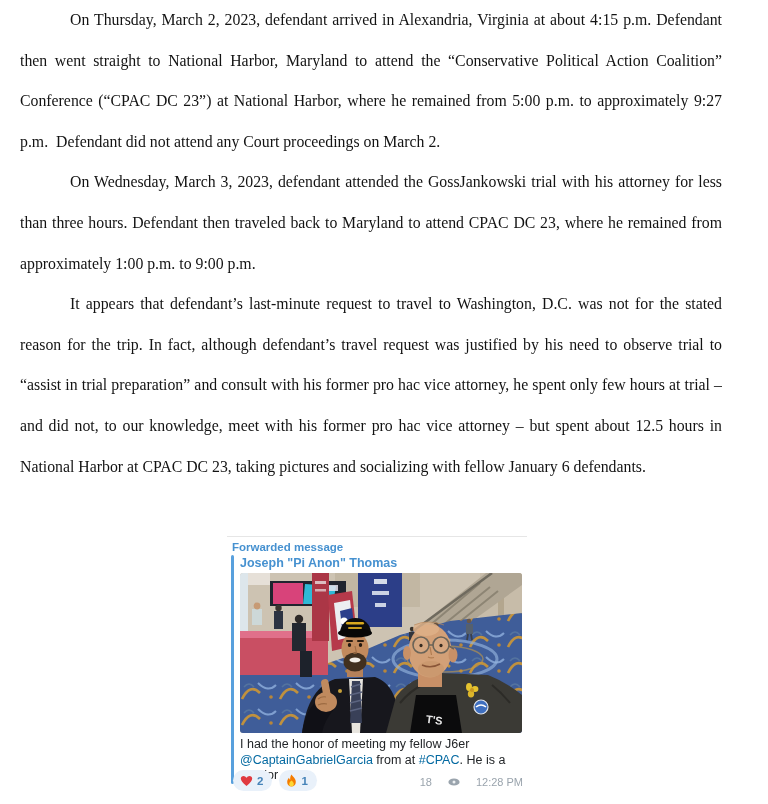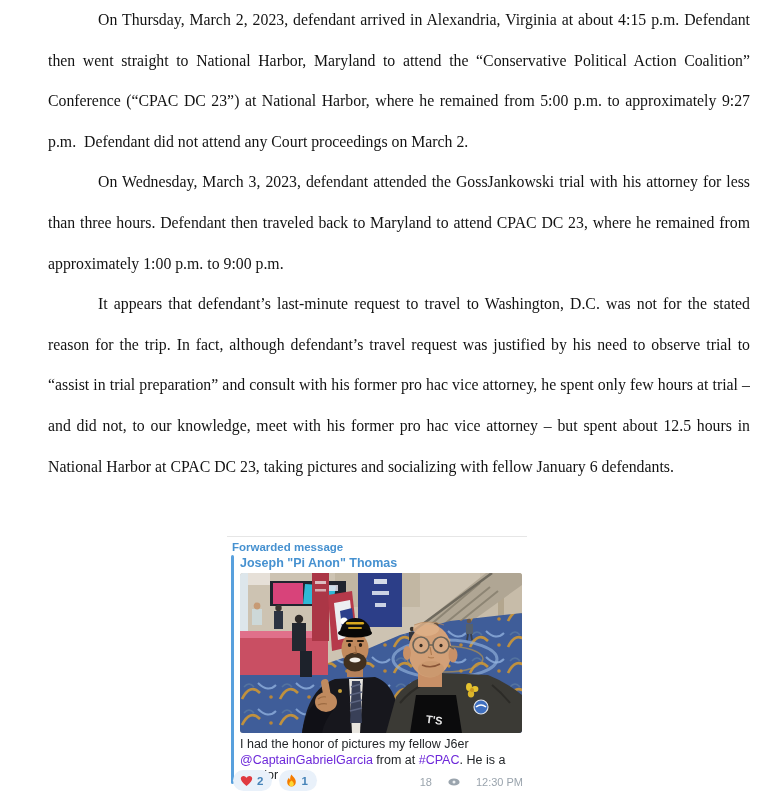--- a/index.html
+++ b/index.html
@@ -4,21 +4,21 @@
 <style>
   * { margin: 0; padding: 0; box-sizing: border-box; }
   html,body { background:#ffffff; }
   body {
     width: 768px; height: 804px;
     position: relative; overflow: hidden;
     font-family: "Liberation Serif", serif;
   }
   
   .doc-text {
-    position: absolute; left: 48px; top: 0; width: 702px;
+    position: absolute; left: 20px; top: 0; width: 702px;
     font-size: 15.8px; line-height: 40.6px;
     text-align: justify; color: #131313;
   }
   .doc-text p { text-indent: 50px; margin: 0; }
 
   
   .tg {
     position: absolute; left: 227px; top: 536px;
     width: 300px; height: 316px;
     background: #ffffff;
@@ -27,21 +27,21 @@
   }
   .tg-forwarded {
     margin: 4px 0 2px 5px;
     color: #4691d0; font-size: 11.5px; font-weight: 600;
   }
   .tg-row { display: flex; margin-left: 4px; }
   .tg-bar { width: 3px; background: #58a0dd; border-radius: 2px; margin-right: 6px; flex: 0 0 3px; }
   .tg-name { color: #4691d0; font-size: 12.5px; font-weight: 700; margin: 1px 0 3px; }
   .tg-photo svg { display: block; width: 282px; height: 160px; border-radius: 3px; }
   .tg-caption { font-size: 12.5px; line-height: 15.5px; color: #232629; margin-top: 4px; width: 282px; }
-  .tg-link { color: #6d28d9; }
+  .tg-link { color: #0369a1; }
   .tg-foot {
     position: absolute; left: 6px; right: 4px; top: 233px;
     display: flex; align-items: flex-end; justify-content: space-between;
   }
   .pills { display: flex; gap: 7px; }
   .pill {
     display: inline-flex; align-items: center; gap: 4px;
     background: #e9f1fa; border-radius: 11px;
     padding: 0 9px 0 7px; height: 21px;
   }
@@ -190,21 +190,21 @@
             </g>
             <ellipse cx="181" cy="72.5" rx="1.6" ry="1.8" fill="#3a2d22"></ellipse>
             <ellipse cx="201" cy="72.5" rx="1.6" ry="1.8" fill="#3a2d22"></ellipse>
             <path d="M190,74 l1.5,8 M188,84 q3,1.5 6,0.5" stroke="#b07c50" stroke-width="1.2" fill="none"></path>
             <ellipse cx="191" cy="96" rx="13" ry="8" fill="#b98a5e" opacity="0.3"></ellipse>
             <path d="M182,92 Q191,96 200,91" stroke="#8a5638" stroke-width="1.6" fill="none"></path>
           </g>
         </svg>
       </div>
 
-      <div class="tg-caption"><span>I had the honor of pictures my fellow J6er</span>
+      <div class="tg-caption"><span>I had the honor of meeting my fellow J6er</span>
         <span class="tg-link">@CaptainGabrielGarcia</span><span> from at </span><span class="tg-link">#CPAC</span><span>. He is a warrior</span>
       </div>
     </div>
   </div>
 
   <div class="tg-foot">
     <div class="pills">
       <span class="pill">
         <svg width="13" height="12" viewBox="0 0 13 12">
           <path d="M6.5,11 C2.5,8 0.8,5.6 0.8,3.6 C0.8,2 2,0.9 3.5,0.9 C4.7,0.9 5.9,1.7 6.5,2.8 C7.1,1.7 8.3,0.9 9.5,0.9 C11,0.9 12.2,2 12.2,3.6 C12.2,5.6 10.5,8 6.5,11 Z" fill="#e03a40"></path>
@@ -218,18 +218,18 @@
         </svg>
         <span class="pill-count">1</span>
       </span>
     </div>
     <div class="meta">
       <span>18</span>
       <svg width="12" height="8" viewBox="0 0 12 8">
         <ellipse cx="6" cy="4" rx="5.6" ry="3.6" fill="#9aa4ad"></ellipse>
         <circle cx="6" cy="4" r="1.5" fill="#eef1f3"></circle>
       </svg>
-      <span>12:30 PM</span>
+      <span>12:28 PM</span>
     </div>
   </div>
 
   <div class="tg-strip"></div>
 </div>
 
 </body></html>

